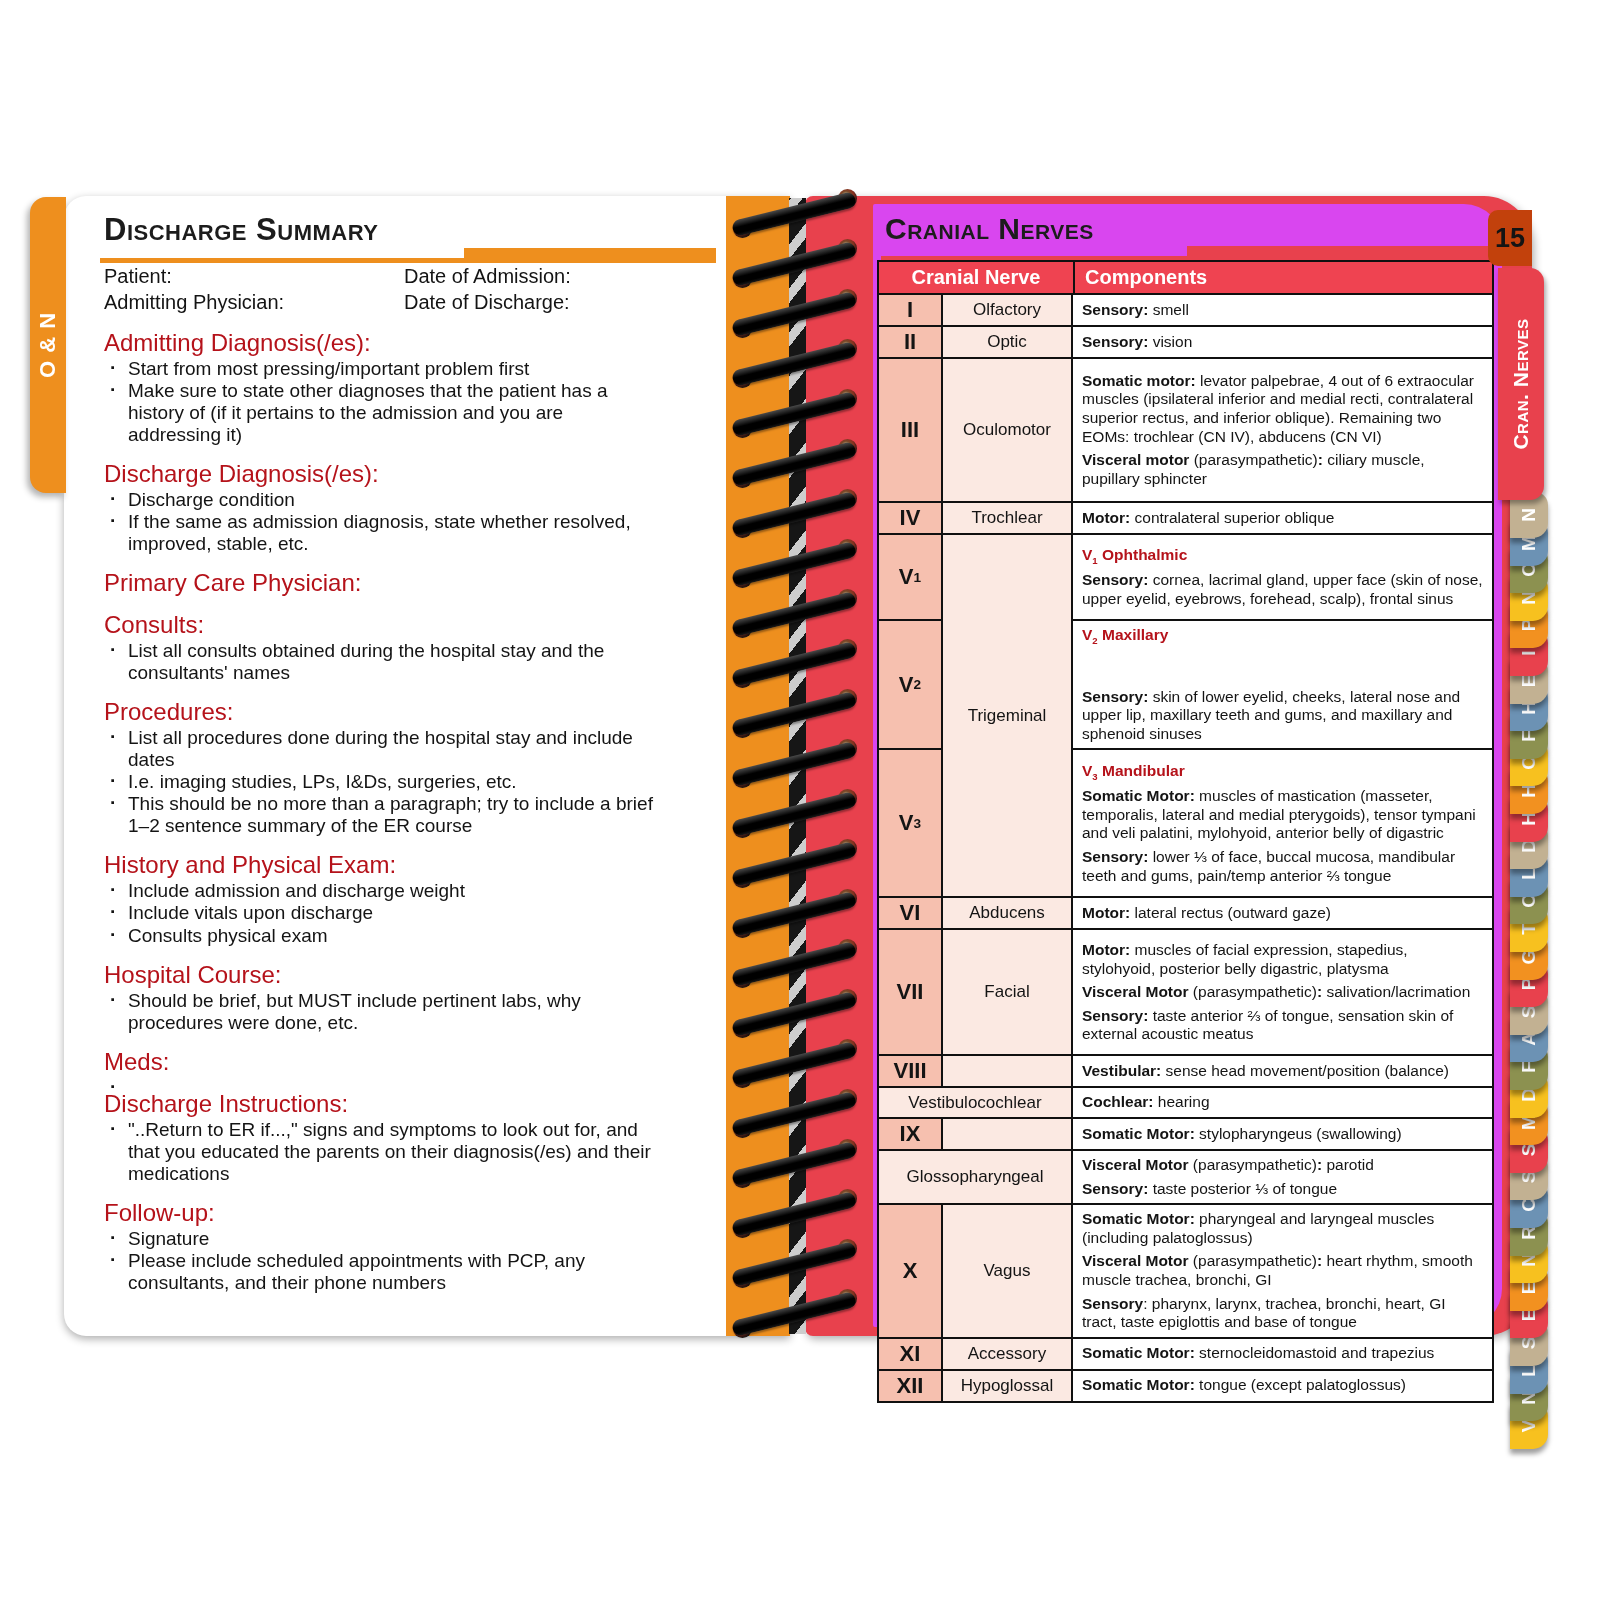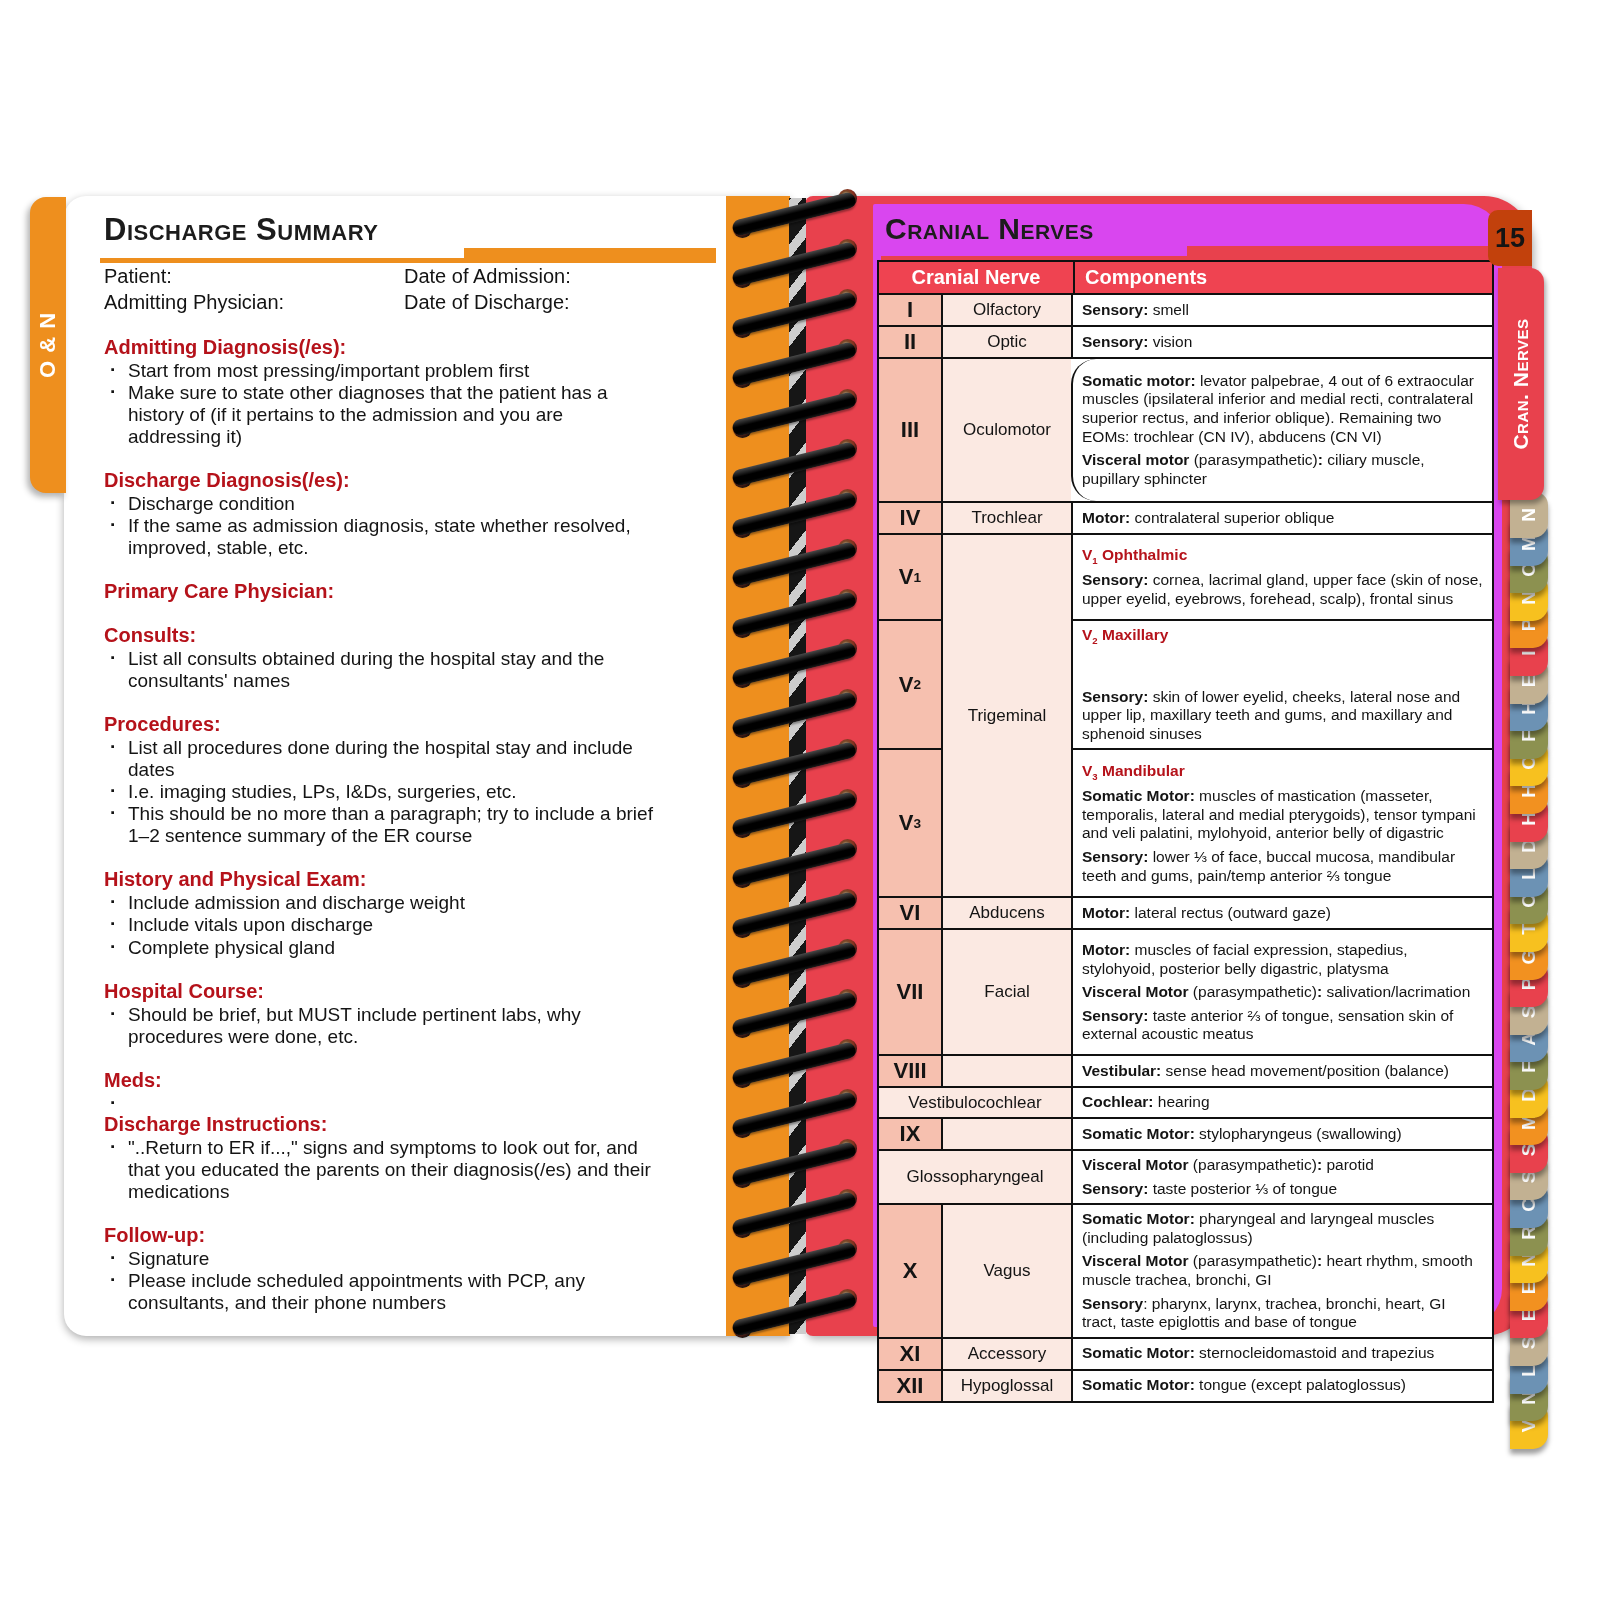--- a/index.html
+++ b/index.html
@@ -24,21 +24,21 @@
   .left-tab{position:absolute;left:30px;top:197px;width:36px;height:296px;background:var(--accent-orange);
     border-radius:16px 0 0 16px;box-shadow:-3px 4px 6px rgba(0,0,0,.3);z-index:3;display:flex;align-items:center;justify-content:center}
   .left-tab .vtext{transform:rotate(-90deg);white-space:nowrap;color:#fff;font-weight:bold;
     font-size:22px;font-variant:small-caps;letter-spacing:1px}
   .lp-content{position:absolute;left:40px;top:16px;width:552px}
   .lp-title{font-size:31px;font-weight:bold;font-variant:small-caps;letter-spacing:.5px;color:#1c1c1c}
   .rule{position:relative;height:15px;margin-top:0}
   .rule .thin{position:absolute;left:-4px;right:-60px;bottom:0;height:5px;background:var(--accent-orange)}
   .rule .thick{position:absolute;right:-60px;bottom:0;height:15px;width:calc(100% - 300px);background:var(--accent-orange)}
   .fields{display:grid;grid-template-columns:300px 1fr;margin-top:0;font-weight:normal;font-size:20px;line-height:1.3}
-  .sec-head{color:var(--heading-red);font-weight:bold;font-size:20px;margin-top:21px;margin-bottom:1px}
+  .sec-head{color:var(--heading-red);font-weight:normal;font-size:24px;margin-top:14px;margin-bottom:1px}
   .bullet{position:relative;padding-left:24px;font-size:19px;line-height:1.16}
   .bullet .dot{position:absolute;left:6px;top:-1px;font-weight:bold}
   .spine-text{position:absolute;left:716px;top:1226px;width:22px;height:104px;z-index:8;pointer-events:none}
   .spine-text span{position:absolute;left:-32px;top:44px;transform:rotate(-90deg);white-space:nowrap;
     color:rgba(255,255,255,.85);font-size:13px;letter-spacing:3px}
 
   
   .gap-strip{position:absolute;left:789px;top:198px;width:17px;height:1136px;z-index:4;
     background:repeating-linear-gradient(-52deg,#cdcdcd 0 9px,#161616 9px 27px)}
   .coil{position:absolute;left:731px;width:126px;height:16px;border-radius:9px;z-index:7;
@@ -122,21 +122,21 @@
           <div class="sec-head">Primary Care Physician:</div>
           <div class="sec-head">Consults:</div>
           <div class="bullet"><span class="dot">·</span><span>List all consults obtained during the hospital stay and the consultants' names</span></div>
           <div class="sec-head">Procedures:</div>
           <div class="bullet"><span class="dot">·</span><span>List all procedures done during the hospital stay and include dates</span></div>
           <div class="bullet"><span class="dot">·</span><span>I.e. imaging studies, LPs, I&amp;Ds, surgeries, etc.</span></div>
           <div class="bullet"><span class="dot">·</span><span>This should be no more than a paragraph; try to include a brief 1–2 sentence summary of the ER course</span></div>
           <div class="sec-head">History and Physical Exam:</div>
           <div class="bullet"><span class="dot">·</span><span>Include admission and discharge weight</span></div>
           <div class="bullet"><span class="dot">·</span><span>Include vitals upon discharge</span></div>
-          <div class="bullet"><span class="dot">·</span><span>Complete physical gland</span></div>
+          <div class="bullet"><span class="dot">·</span><span>Consults physical exam</span></div>
           <div class="sec-head">Hospital Course:</div>
           <div class="bullet"><span class="dot">·</span><span>Should be brief, but MUST include pertinent labs, why procedures were done, etc.</span></div>
           <div class="sec-head">Meds:</div>
           <div class="bullet"><span class="dot">·</span></div>
           <div class="sec-head">Discharge Instructions:</div>
           <div class="bullet"><span class="dot">·</span><span>"..Return to ER if...," signs and symptoms to look out for, and that you educated the parents on their diagnosis(/es) and their medications</span></div>
           <div class="sec-head">Follow-up:</div>
           <div class="bullet"><span class="dot">·</span><span>Signature</span></div>
           <div class="bullet"><span class="dot">·</span><span>Please include scheduled appointments with PCP, any consultants, and their phone numbers</span></div>
         </div>
@@ -250,21 +250,21 @@
               <div class="c-name bl">Optic</div>
               <div class="c-comp bl" style="min-height: 26px;">
                 <div class="cline"><span class="rb">Sensory:</span><span> vision</span></div>
               </div>
             </div>
             <div class="cn-row">
               <div class="c-num">
                 <span>III</span>
               </div>
               <div class="c-name bl">Oculomotor</div>
-              <div class="c-comp bl" style="min-height: 142px; border-radius: 25px;">
+              <div class="c-comp bl" style="min-height: 142px;">
                 <div class="cline"><span class="rb">Somatic motor:</span><span>  levator palpebrae, 4 out of 6 extraocular muscles (ipsilateral inferior and medial recti, contralateral superior rectus, and inferior oblique). Remaining two EOMs: trochlear (CN IV), abducens (CN VI)</span></div>
                 <div class="cline"><span class="rb">Visceral motor</span><span> (parasympathetic)</span><span class="rb">:</span><span> ciliary muscle, pupillary sphincter</span></div>
               </div>
             </div>
             <div class="cn-row">
               <div class="c-num">
                 <span>IV</span>
               </div>
               <div class="c-name bl">Trochlear</div>
               <div class="c-comp bl" style="min-height: 25px;">

